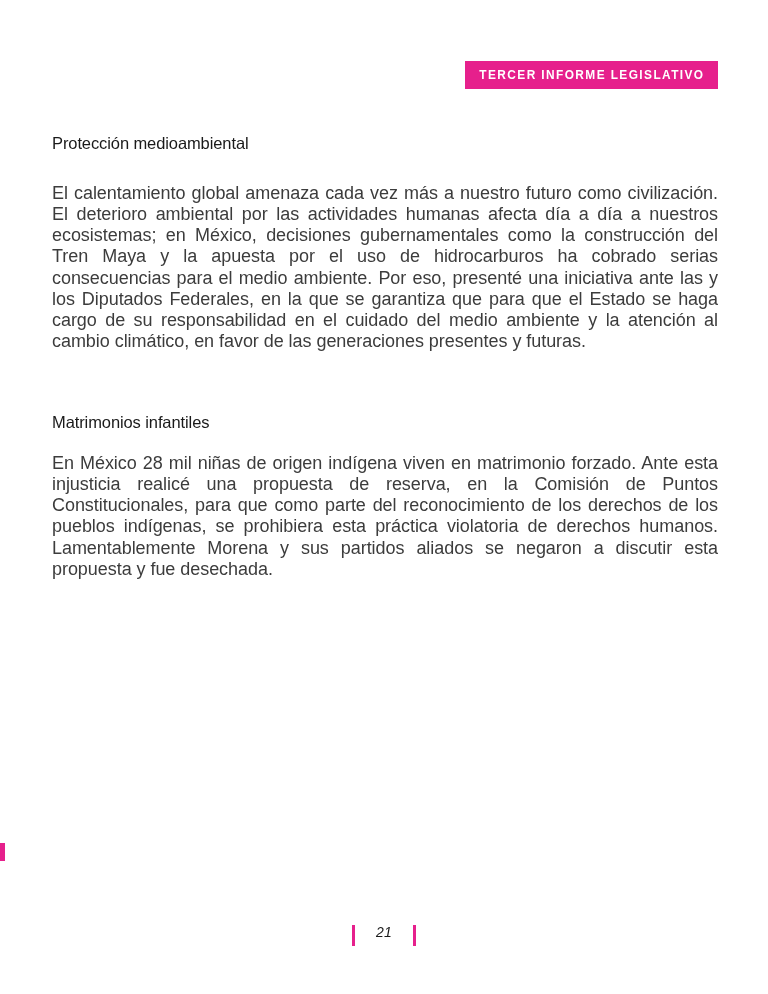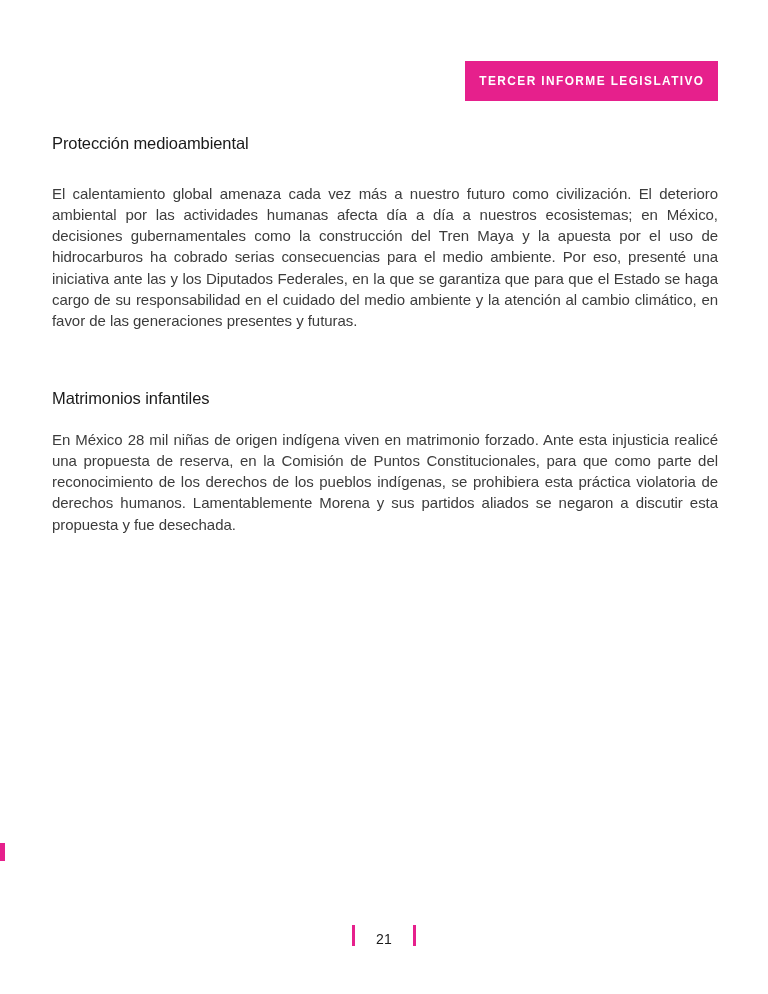--- a/index.html
+++ b/index.html
@@ -23,21 +23,21 @@
     height: 994px;
     background: #ffffff;
   }
 
   
   .header-banner {
     position: absolute;
     left: 465px;
     top: 61px;
     width: 253px;
-    height: 40px;
+    height: 28px;
     background: #E6208C;
     display: flex;
     align-items: center;
     justify-content: center;
     box-sizing: border-box;
   }
   .header-banner-text {
     color: #ffffff;
     font-family: "Liberation Sans Narrow", "Liberation Sans", sans-serif;
     font-size: 13.5px;
@@ -66,55 +66,56 @@
   .section-heading {
     font-size: 16.5px;
     font-weight: 400;
     color: #1A1A1A;
     letter-spacing: -0.1px;
     margin: 0 0 0 0;
     line-height: 1.2;
   }
 
   .section-body {
-    font-size: 15px;
+    font-size: 18px;
     color: #3C3C3C;
     line-height: 21.2px;
     text-align: justify;
     text-justify: inter-word;
     margin: 0;
     letter-spacing: -0.05px;
   }
 
   .section-1 { top: 134px; }
   .section-1 .section-body { margin-top: 29px; }
 
-  .section-2 { top: 389px; }
+  .section-2 { top: 413px; }
   .section-2 .section-body { margin-top: 20px; }
 
   
   .edge-mark {
     position: absolute;
     left: 0px;
     top: 843px;
     width: 5px;
     height: 18px;
     background: #E6208C;
   }
 
   
   .footer {
     position: absolute;
     left: 0;
     top: 925px;
     width: 768px;
     display: flex;
-    align-items: flex-end;
+    align-items: flex-start;
     justify-content: center;
     gap: 21px;
+    font-style: italic;
   }
   .footer-bar {
     width: 3px;
     height: 21px;
     background: #E6208C;
     flex: 0 0 auto;
   }
   .footer-page-number {
     font-size: 14px;
     color: #1A1A1A;

